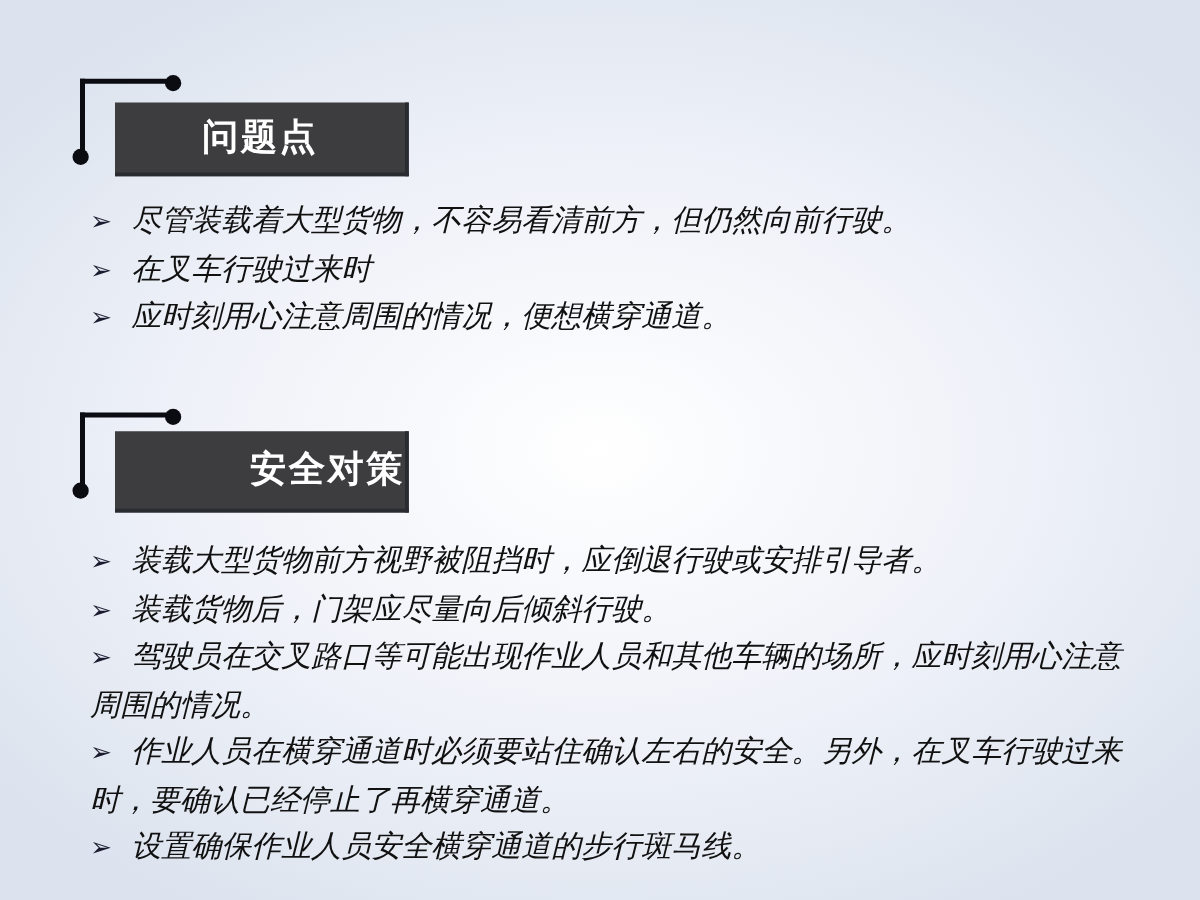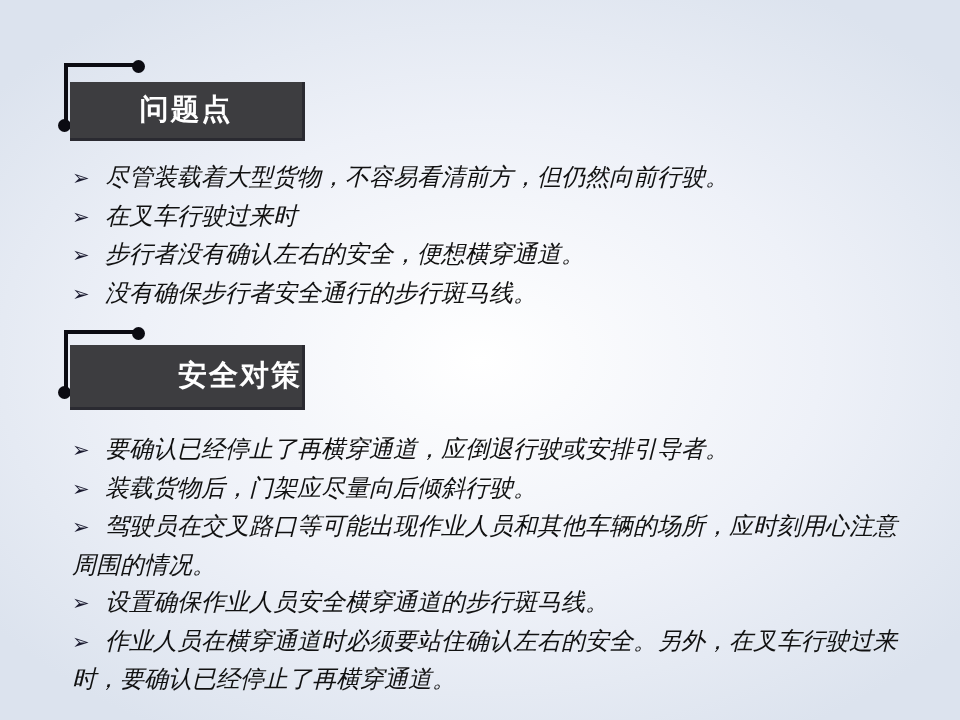--- a/index.html
+++ b/index.html
@@ -21,21 +21,21 @@
     position:relative;width:960px;height:720px;
     background:radial-gradient(ellipse 620px 430px at 50% 50%,
       var(--background-center) 0%, #eef1f8 55%, var(--background-edge) 100%);
   }
   
   .conn-h{position:absolute;height:4px;background:var(--connector-color);}
   .conn-v{position:absolute;width:4px;background:var(--connector-color);}
   .conn-dot{position:absolute;width:13px;height:13px;border-radius:50%;background:var(--connector-color);}
   
   .title-box{
-    position:absolute;left:70px;width:232px;
+    position:absolute;left:92px;width:232px;
     background:var(--header-box-color);
     border-right:3px solid var(--header-box-edge-color);
     border-bottom:3px solid var(--header-box-edge-color);
     display:flex;align-items:center;justify-content:center;
   }
   .title-box .title-text{
     color:var(--header-text-color);
     font-size:29px;font-weight:bold;letter-spacing:2px;
   }
   #box-problem{top:82px;height:56px;}
@@ -65,34 +65,33 @@
   <div class="conn-dot" style="left:132px;top:60px;"></div>
   <div class="conn-dot" style="left:58px;top:119px;"></div>
 
   <div class="title-box" id="box-problem">
     <span class="title-text">问题点</span>
   </div>
 
   <div class="bullet-list" id="list-problem">
     <p class="bullet"><span class="marker">➢</span><span>尽管装载着大型货物，不容易看清前方，但仍然向前行驶。</span></p>
     <p class="bullet"><span class="marker">➢</span><span>在叉车行驶过来时</span></p>
-    <p class="bullet"><span class="marker">➢</span><span>步行者没有确认左右的安全，便想横穿通道。</span></p>
-    <p class="bullet"><span class="marker">➢</span><span>没有确保步行者安全通行的步行斑马线。</span></p>
+    <p class="bullet"><span class="marker">➢</span><span>应时刻用心注意周围的情况，便想横穿通道。</span></p>
   </div>
 
   <div class="conn-h" style="left:64px;top:330px;width:76px;"></div>
   <div class="conn-v" style="left:64px;top:330px;height:64px;"></div>
   <div class="conn-dot" style="left:132px;top:327px;"></div>
   <div class="conn-dot" style="left:58px;top:386px;"></div>
 
   <div class="title-box" id="box-safety">
     <span class="title-text">安全对策</span>
   </div>
 
   <div class="bullet-list" id="list-safety">
-    <p class="bullet"><span class="marker">➢</span><span>要确认已经停止了再横穿通道，应倒退行驶或安排引导者。</span></p>
+    <p class="bullet"><span class="marker">➢</span><span>装载大型货物前方视野被阻挡时，应倒退行驶或安排引导者。</span></p>
     <p class="bullet"><span class="marker">➢</span><span>装载货物后，门架应尽量向后倾斜行驶。</span></p>
     <p class="bullet"><span class="marker">➢</span><span>驾驶员在交叉路口等可能出现作业人员和其他车辆的场所，应时刻用心注意周围的情况。</span></p>
+    <p class="bullet"><span class="marker">➢</span><span>作业人员在横穿通道时必须要站住确认左右的安全。另外，在叉车行驶过来时，要确认已经停止了再横穿通道。</span></p>
     <p class="bullet"><span class="marker">➢</span><span>设置确保作业人员安全横穿通道的步行斑马线。</span></p>
-    <p class="bullet"><span class="marker">➢</span><span>作业人员在横穿通道时必须要站住确认左右的安全。另外，在叉车行驶过来时，要确认已经停止了再横穿通道。</span></p>
   </div>
 
 </div>
 
 </body></html>

